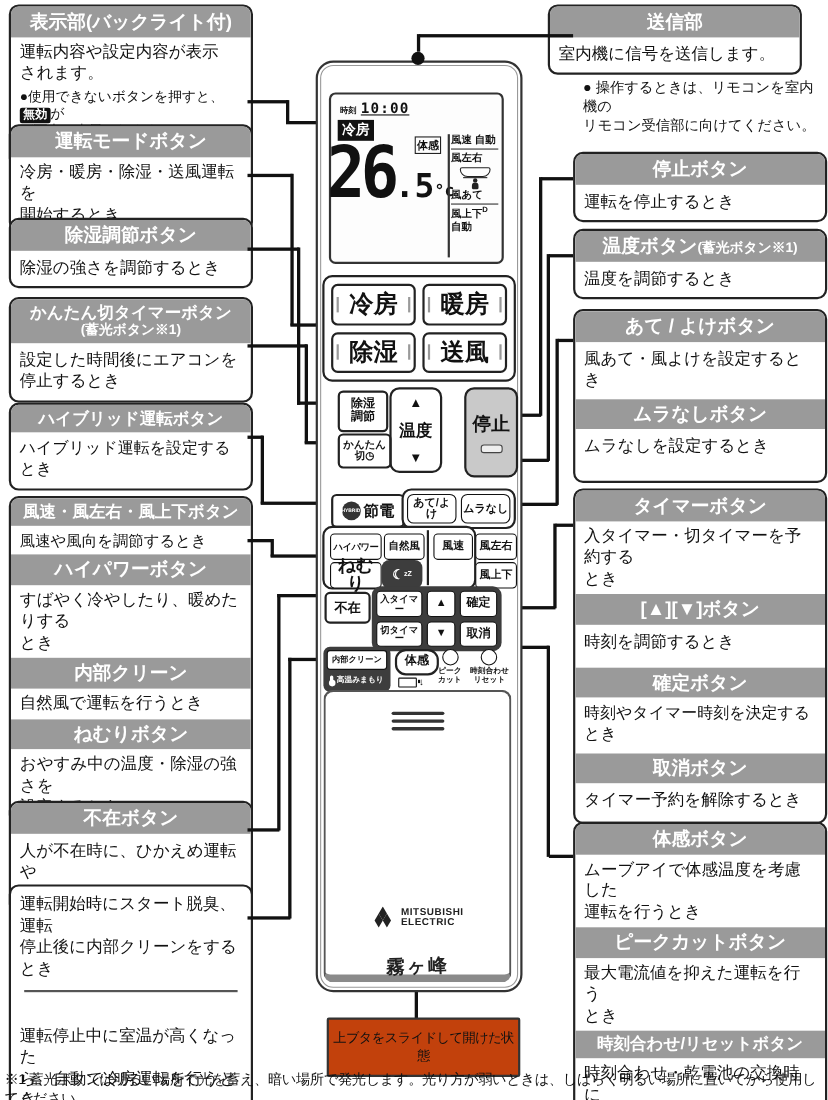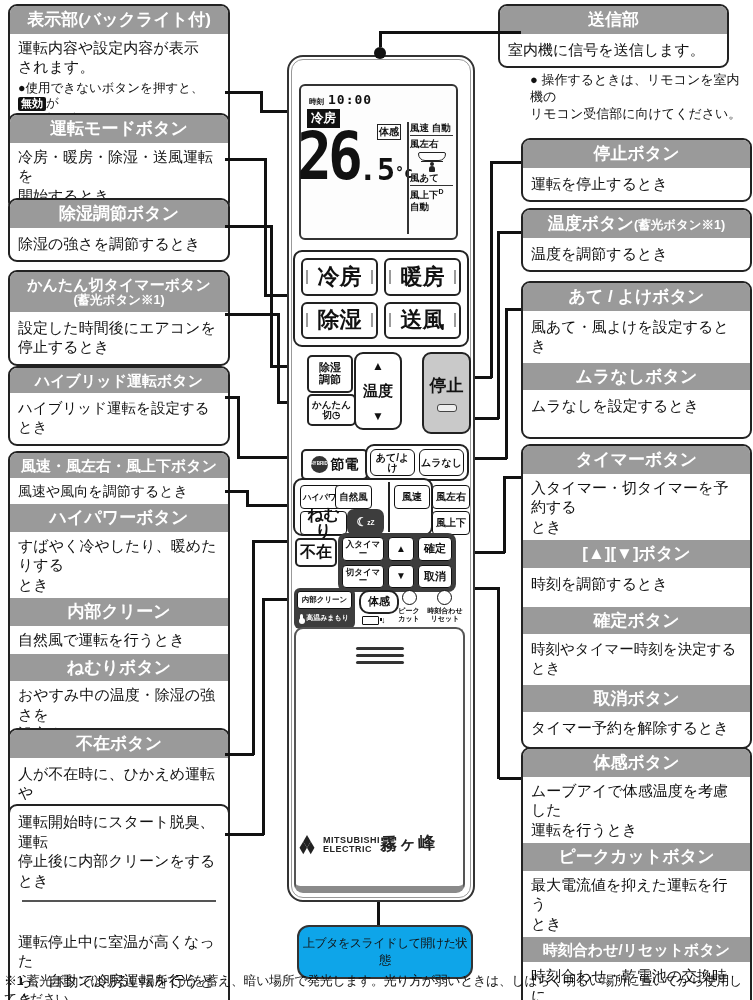--- a/index.html
+++ b/index.html
@@ -27,21 +27,21 @@
   
   .remote{position:absolute;left:287px;top:55px;width:184px;height:843px;background:#fff;
           border:2.5px solid #333;border-radius:16px;}
   .remote::before{content:"";position:absolute;left:2px;right:2px;top:2px;bottom:2px;
           border:1px solid #999;border-radius:12px;pointer-events:none;}
   .ant{position:absolute;left:85px;top:-10px;width:12px;height:12px;background:#111;border-radius:50%;}
   .lcd{position:absolute;left:10px;top:27px;width:155px;height:152px;border:2px solid #333;
        border-radius:6px;background:#fdfdfd;}
   .lcd-clock{position:absolute;left:8px;top:6px;display:flex;align-items:baseline;gap:4px;}
   .lcd-clock .lbl{font-size:7.5px;font-weight:bold;}
-  .lcd-clock .val{font-family:"DejaVu Sans Mono",monospace;font-weight:bold;font-size:13px;letter-spacing:1px;}
+  .lcd-clock .val{font-family:"DejaVu Sans Mono",monospace;font-weight:bold;font-size:13px;letter-spacing:1px;text-decoration:underline;}
   .lcd-mode{position:absolute;left:6px;top:23px;background:#111;color:#fff;font-weight:bold;
             font-size:12.5px;padding:1px 4px;}
   .lcd-temp{position:absolute;left:2px;top:44px;width:104px;display:flex;align-items:flex-end;
             justify-content:center;font-family:"DejaVu Sans Mono",monospace;font-weight:bold;}
   .t-int{font-size:58px;line-height:0.95;letter-spacing:-4px;transform:scaleY(1.12);}
   .t-frac{font-size:30px;line-height:1;}
   .t-unit{font-size:15px;line-height:1.6;font-weight:bold;}
   .lcd-vline{position:absolute;left:106px;top:36px;bottom:4px;width:1.5px;background:#333;}
   .lcd-taikan{position:absolute;left:76px;top:38px;border:1.5px solid #222;font-size:10px;
               font-weight:bold;padding:0 1px;}
@@ -92,27 +92,27 @@
   .batt-body::after{content:"";position:absolute;right:-4px;top:1px;width:2.5px;height:3px;background:#111;}
   .batt-arrow{font-size:9px;font-weight:bold;}
   .thermo{display:inline-block;width:3px;height:8px;background:#fff;border-radius:2px;position:relative;
           margin-right:3px;}
   .thermo::after{content:"";position:absolute;bottom:-2px;left:-1.5px;width:6px;height:6px;
           background:#fff;border-radius:50%;}
   .cover{position:absolute;left:5px;top:570px;width:171px;height:266px;border:2px solid #555;
          border-bottom:7px solid #8a8a8a;border-radius:9px;box-sizing:border-box;}
   .grip{position:absolute;left:50%;transform:translateX(-50%);top:14px;}
   .grip div{width:48px;height:3px;background:#333;margin:4px 0;border-radius:2px;}
-  .logo{position:absolute;left:0;right:0;top:195px;display:flex;flex-direction:row;align-items:flex-end;}
+  .logo{position:absolute;left:0;right:0;top:195px;display:flex;flex-direction:column;align-items:center;gap:15px;}
   .logo-row{display:flex;align-items:center;gap:5px;}
   .logo-txt{font-size:9px;font-weight:bold;letter-spacing:0.5px;line-height:1.05;color:#222;}
   .series{font-family:"DejaVu Serif",serif;font-weight:bold;font-size:17px;margin-top:8px;
           transform:rotate(-2deg);letter-spacing:2px;color:#222;}
-  .caption{position:absolute;left:297px;top:925px;width:176px;border:2px solid #333;border-radius:12px;
-           background:#0ea5e9;text-align:center;font-size:12px;padding:8px 1px;box-sizing:border-box;
+  .caption{position:absolute;left:297px;top:925px;width:176px;border:2px solid #333;border-radius:2px;
+           background:#c2410c;text-align:center;font-size:12px;padding:8px 1px;box-sizing:border-box;
            letter-spacing:-0.5px;}
   .footnote{position:absolute;left:4px;top:972px;width:747px;font-size:13px;letter-spacing:-0.4px;}
 </style>
 </head>
 <body>
 
 <div class="canvas">
 
   <div class="co" style="left:8px;top:4px;width:218px;">
     <div class="co-head">表示部(バックライト付)</div>
@@ -366,33 +366,33 @@
       <span class="hyb">HYBRID</span><span>節電</span>
     </div>
 
     <div class="group" style="left:76px;top:387px;width:104px;height:37px;padding:3px;display:flex;gap:4px;">
       <div class="wbtn" style="flex:1;font-size:10px;border-radius:6px;">あて/よけ</div>
       <div class="wbtn" style="flex:1;font-size:10px;border-radius:6px;">ムラなし</div>
     </div>
 
     <div class="group" style="left:4px;top:421px;width:140px;height:58px;">
       <div class="wbtn" style="position:absolute;left:5px;top:5px;width:45px;height:22px;font-size:8.5px;letter-spacing:-0.5px;">ハイパワー</div>
-      <div class="wbtn" style="position:absolute;left:40px;top:5px;width:35px;height:22px;font-size:9.5px;">自然風</div>
+      <div class="wbtn" style="position:absolute;left:54px;top:5px;width:35px;height:22px;font-size:9.5px;">自然風</div>
       <div class="wbtn" style="position:absolute;left:5px;top:31px;width:45px;height:22px;font-size:16px;">ねむり</div>
       <div class="dark-panel" style="left:52px;top:29px;width:37px;height:26px;display:flex;align-items:center;justify-content:center;border-radius:7px;">
         <span class="moon">☾</span>
           <span class="moonz">zZ</span>
       </div>
       <div style="position:absolute;left:93px;top:2px;bottom:2px;width:1.5px;background:#222;"></div>
       <div class="wbtn" style="position:absolute;left:99px;top:5px;width:34px;height:22px;font-size:10px;">風速</div>
       <div class="wbtn" style="position:absolute;left:137px;top:5px;width:36px;height:22px;font-size:10px;">風左右</div>
       <div class="wbtn" style="position:absolute;left:137px;top:31px;width:36px;height:22px;font-size:10px;">風上下</div>
     </div>
 
-    <div class="rbtn" style="left:6px;top:481px;width:38px;height:25px;font-size:16px;text-align:center;">不在</div>
+    <div class="rbtn" style="left:6px;top:481px;width:38px;height:25px;font-size:12px;text-align:center;">不在</div>
 
     <div class="dark-panel" style="left:49px;top:476px;width:118px;height:59px;padding:4px;display:grid;grid-template-columns:42px 26px 1fr;grid-template-rows:1fr 1fr;gap:4px;">
       <div class="wbtn" style="font-size:8.5px;">入タイマー</div>
       <div class="wbtn" style="font-size:10px;">▲</div>
       <div class="wbtn" style="font-size:11px;">確定</div>
       <div class="wbtn" style="font-size:8.5px;">切タイマー</div>
       <div class="wbtn" style="font-size:10px;">▼</div>
       <div class="wbtn" style="font-size:11px;">取消</div>
     </div>
 

